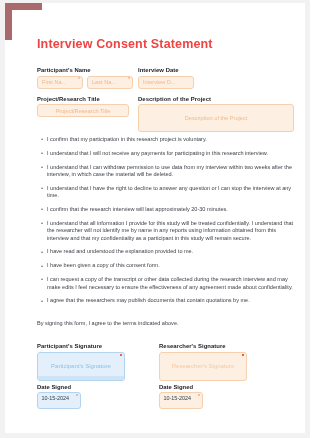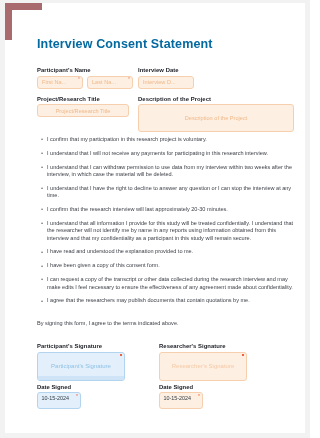--- a/index.html
+++ b/index.html
@@ -56,21 +56,21 @@
     width: 300px;
     padding: 0;
   }
 
   .page-title {
     position: absolute;
     left: 32px;
     top: 34px;
     font-size: 12.5px;
     font-weight: bold;
-    color: #0369a1;
+    color: #ef4444;
     letter-spacing: 0.15px;
     white-space: nowrap;
   }
 
   
   .form-area {
     position: absolute;
     left: 32px;
     top: 64px;
     width: 262px;

